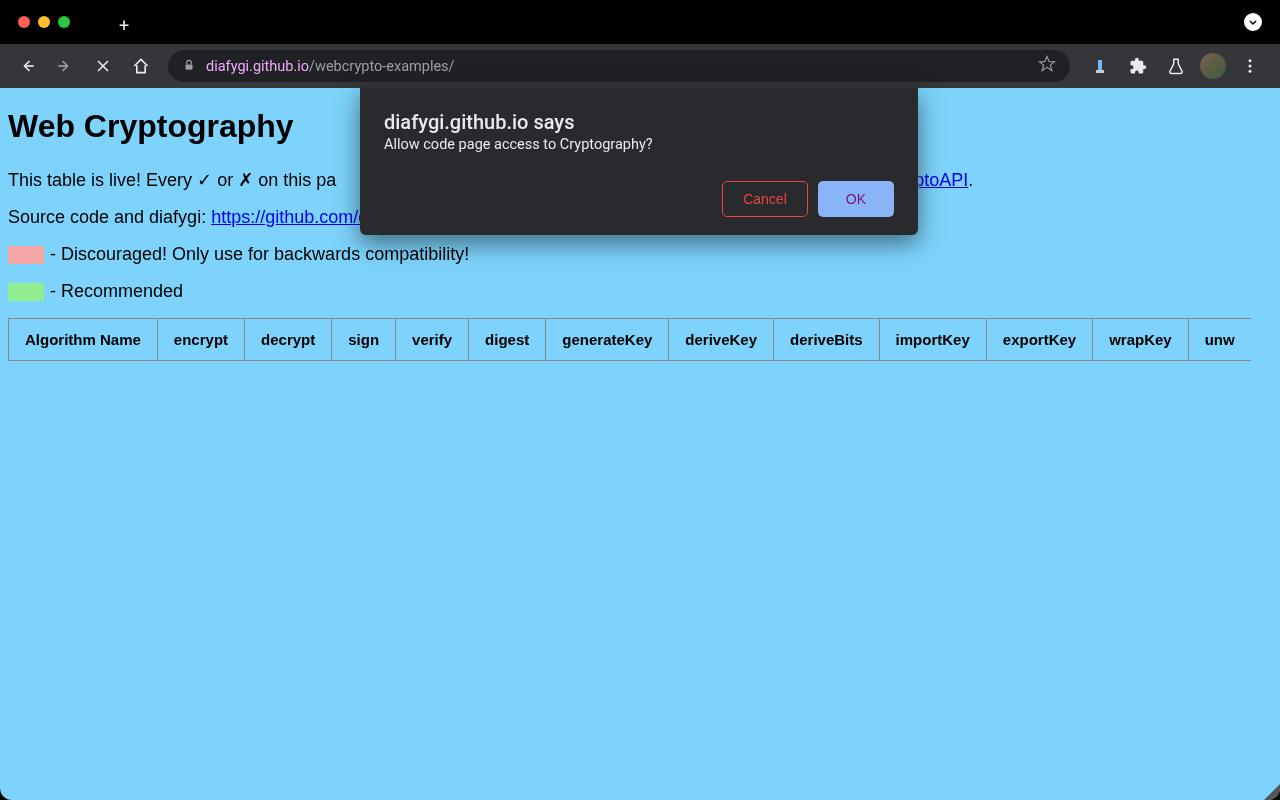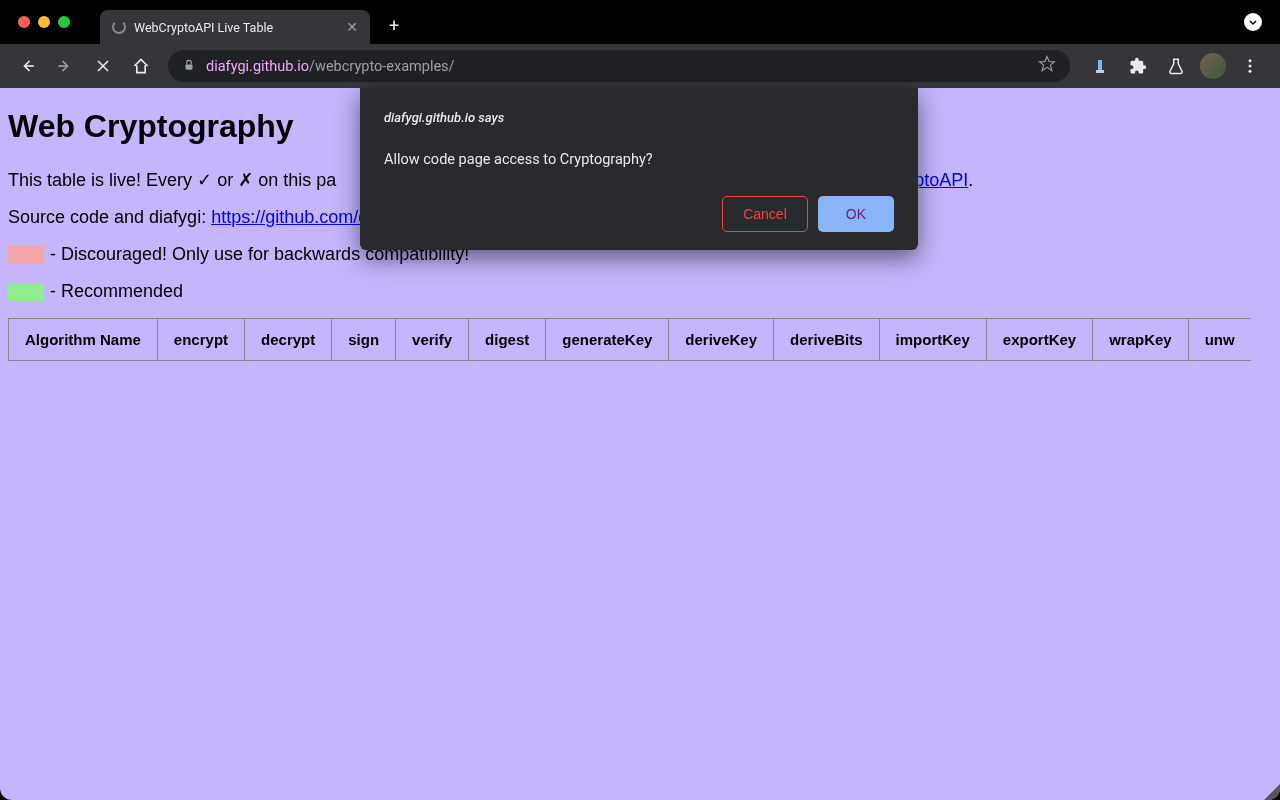--- a/index.html
+++ b/index.html
@@ -145,21 +145,21 @@
     }
     .avatar {
       width: 26px;
       height: 26px;
       border-radius: 50%;
       background: linear-gradient(135deg, #7a6050 0%, #3a5a3a 100%);
     }
     
     
     .page-content {
-      background: #c4b5fd;
+      background: #7dd3fc;
       height: calc(800px - 44px - 44px);
       border-radius: 0 0 12px 12px;
       overflow: hidden;
       padding: 20px 8px 8px 8px;
       color: #000;
       font-family: -apple-system, BlinkMacSystemFont, "Segoe UI", sans-serif;
       position: relative;
     }
     .page-content h1 {
       font-size: 32px;
@@ -210,24 +210,23 @@
       left: 360px;
       width: 558px;
       background: #292a2d;
       border-radius: 0 0 6px 6px;
       padding: 22px 24px 18px 24px;
       color: #e8eaed;
       box-shadow: 0 8px 24px rgba(0,0,0,0.5);
       z-index: 100;
     }
     .dialog-title {
-      font-size: 13px;
+      font-size: 20px;
       font-weight: 500;
-      margin-bottom: 26px;
-      font-style: italic;
+      margin-bottom: 2px;
     }
     .dialog-message {
       font-size: 14.5px;
       margin-bottom: 28px;
     }
     .dialog-buttons {
       display: flex;
       justify-content: flex-end;
       gap: 10px;
     }
@@ -262,25 +261,20 @@
 </head>
 <body>
 
 <div class="titlebar">
   <div class="traffic-lights">
     <div class="traffic-light tl-red"></div>
     <div class="traffic-light tl-yellow"></div>
     <div class="traffic-light tl-green"></div>
   </div>
   <div class="tab-strip">
-    <div class="tab">
-      <div class="tab-spinner"></div>
-      <span>WebCryptoAPI Live Table</span>
-      <span class="tab-close">✕</span>
-    </div>
     <div class="new-tab">+</div>
   </div>
   <div class="titlebar-right">
     <div class="chevron-circle">
       <svg width="10" height="10" viewBox="0 0 10 10">
           <path d="M2 4 L5 7 L8 4" stroke="#000" stroke-width="1.5" fill="none"></path>
         </svg>
     </div>
   </div>
 </div>

